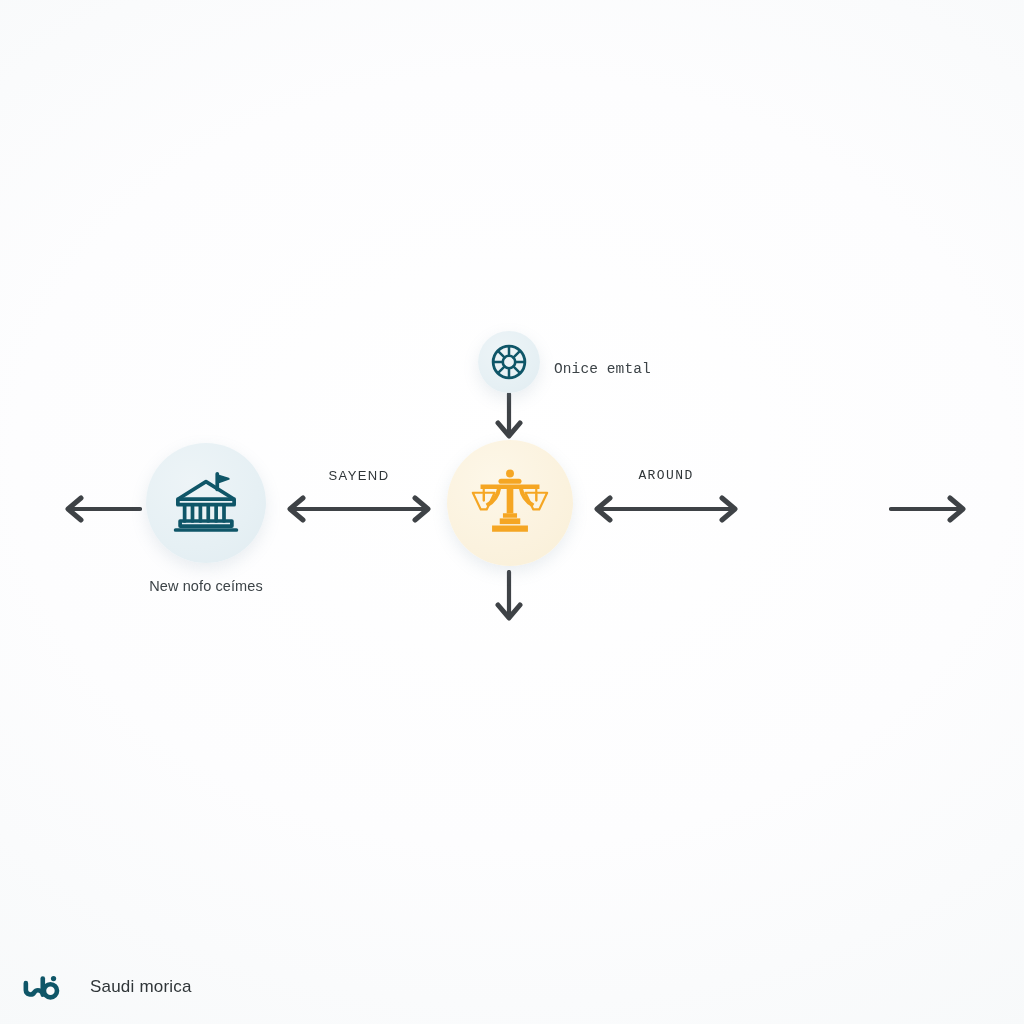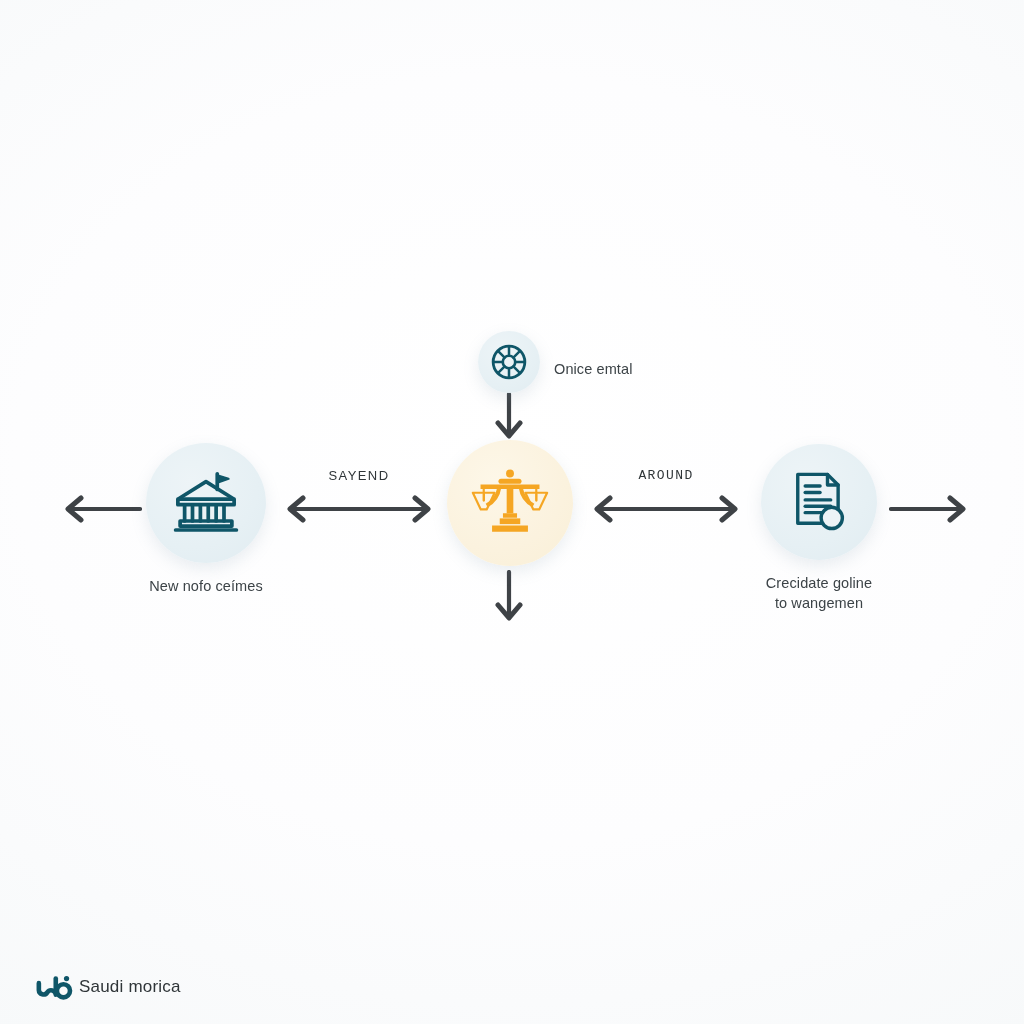--- a/index.html
+++ b/index.html
@@ -45,20 +45,21 @@
     font-size: 14.5px;
     line-height: 1.35;
     text-align: center;
     letter-spacing: .1px;
     white-space: pre-line;
   }
   .node-label.side {
     margin-top: 16px;
     margin-left: 14px;
     text-align: center;
+    font-family: Liberation Mono, monospace;
   }
 
   
   .node.row {
     flex-direction: row;
     align-items: center;
   }
 
   
   #node-courthouse { left: 146px;  top: 443px; }
@@ -77,25 +78,25 @@
     font-size: 13px;
     letter-spacing: 1.4px;
     font-weight: 500;
     text-align: center;
     white-space: nowrap;
   }
 
   
   #footer {
     position: absolute;
-    left: 35px;
+    left: 22px;
     bottom: 22px;
     display: flex;
     align-items: center;
-    gap: 4px;
+    gap: 28px;
   }
   #footer .brand-text {
     color: #2f3538;
     font-size: 17px;
     letter-spacing: .2px;
   }
 </style>
 </head>
 <body>
 
@@ -212,38 +213,20 @@
         </g>
         <g fill="#f5a623">
           <rect x="10.6" y="24" width="1.9" height="7" rx=".9"></rect>
           <rect x="51.6" y="24" width="1.9" height="7" rx=".9"></rect>
         </g>
       </svg>
     </div>
     <div class="node-label"></div>
   </div>
 
-  <div class="node" id="node-document">
-    <div class="disc blue" style="width:116px; height:116px;">
-      <svg width="68" height="68" viewBox="0 0 64 64">
-        <g fill="none" stroke="#0f5668" stroke-width="3.2" stroke-linecap="round" stroke-linejoin="round">
-          <path d="M12 6 H40 L50 16 V52 H12 Z"></path>
-          <path d="M40 6 V16 H50"></path>
-          <line x1="19" y1="17" x2="33" y2="17"></line>
-          <line x1="19" y1="23" x2="33" y2="23"></line>
-          <line x1="19" y1="30" x2="43" y2="30"></line>
-          <line x1="19" y1="36" x2="43" y2="36"></line>
-          <line x1="19" y1="42" x2="36" y2="42"></line>
-          <circle cx="44" cy="47" r="10" fill="#edf4f7"></circle>
-        </g>
-      </svg>
-    </div>
-    <div class="node-label">Crecidate goline
-to wangemen</div>
-  </div>
 
 
   <div id="footer">
     <svg width="40" height="30" viewBox="0 0 52 38">
       <g fill="none" stroke="#0f5668" stroke-width="6" stroke-linecap="round" stroke-linejoin="round">
         <path d="M5 14 v9 a6 6 0 0 0 11 3 a6 6 0 0 1 11 3"></path>
         <path d="M27 26 v-18"></path>
       </g>
       <circle cx="37" cy="24" r="8.5" fill="none" stroke="#0f5668" stroke-width="6"></circle>
       <circle cx="41" cy="8" r="3.4" fill="#0f5668"></circle>

